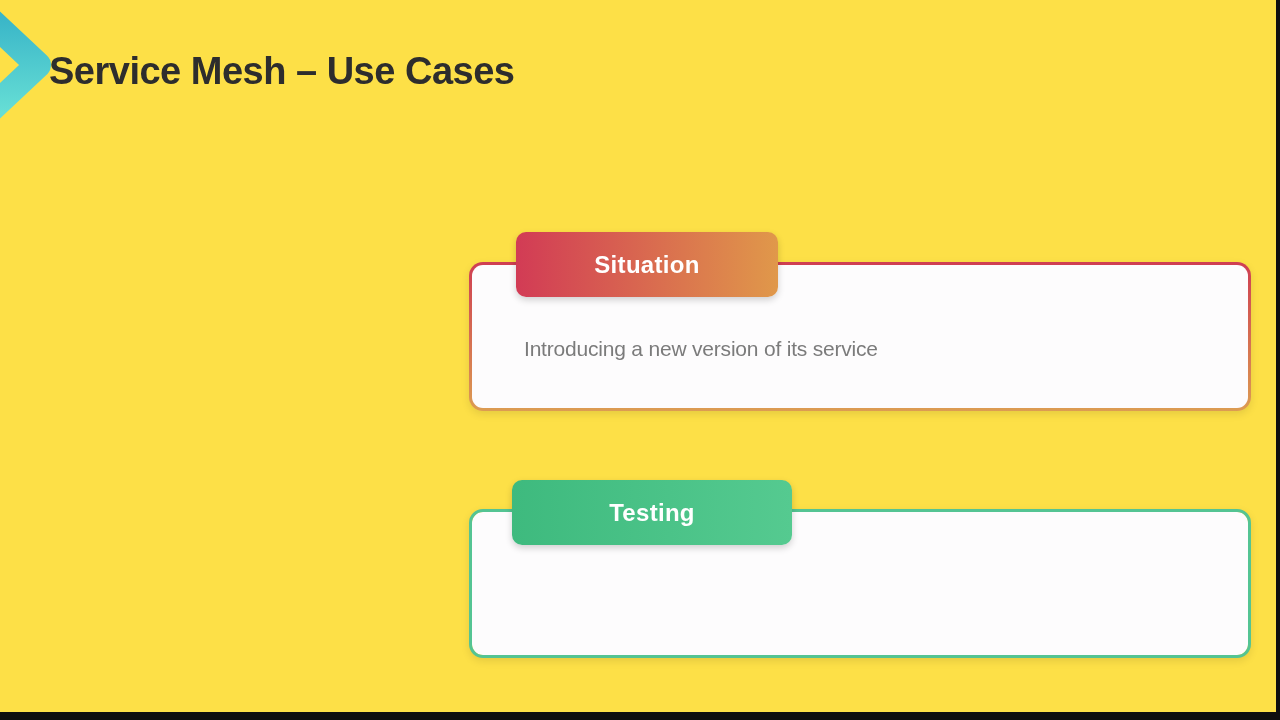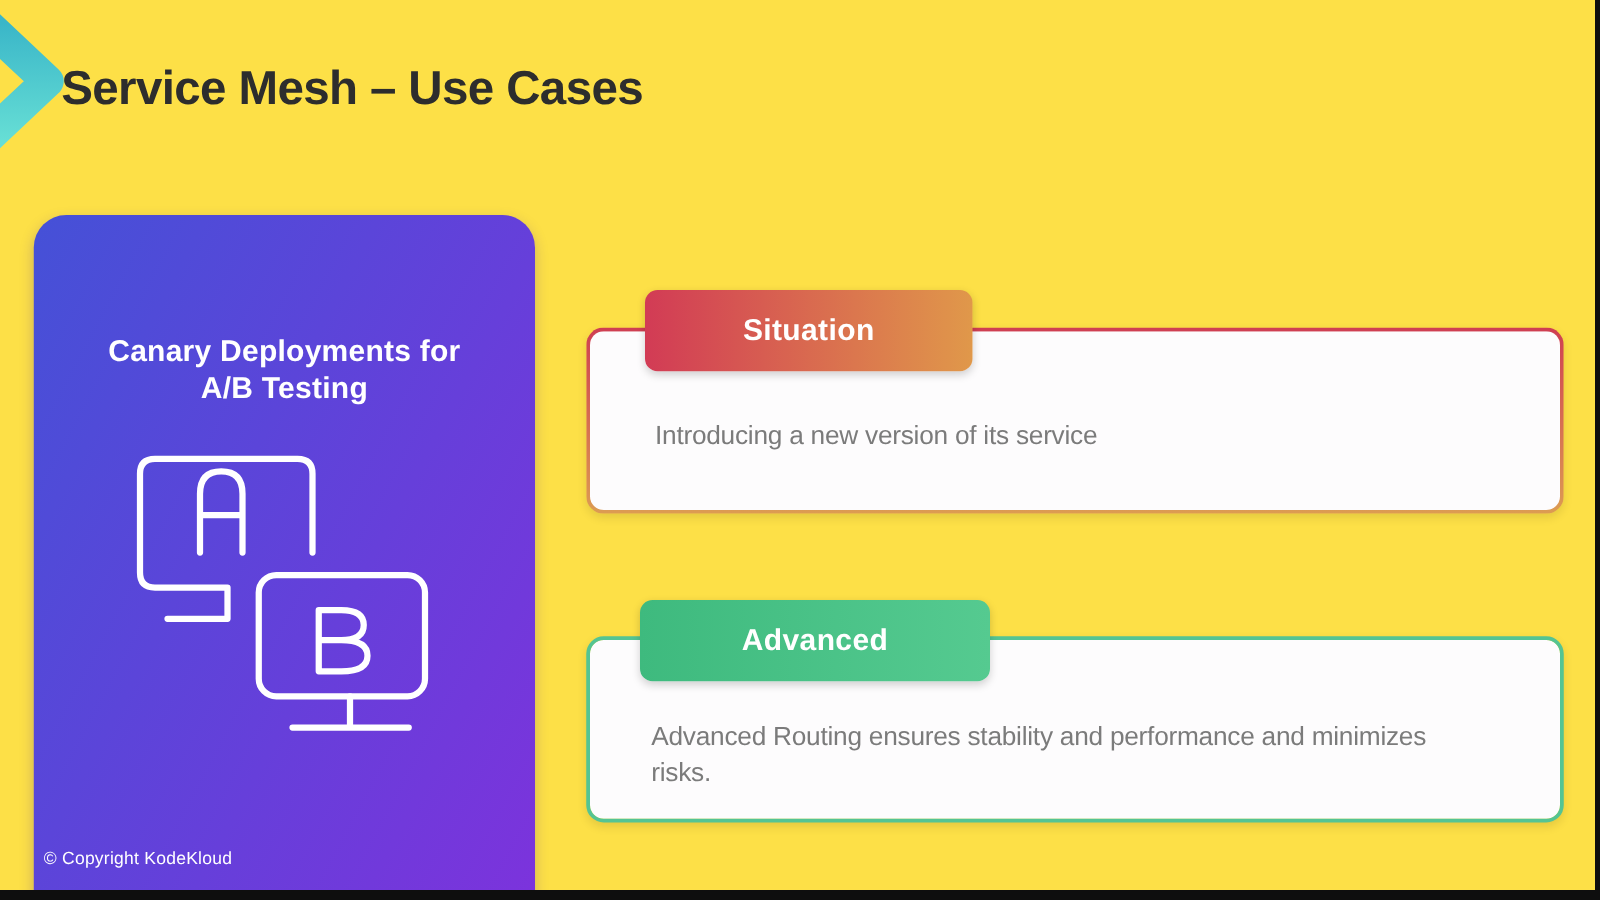--- a/index.html
+++ b/index.html
@@ -74,50 +74,27 @@
       <linearGradient id="logoGrad" x1="0" y1="0" x2="0" y2="1">
         <stop id="logoStop1" offset="0" stop-color="#3ab6c8"></stop>
         <stop id="logoStop2" offset="1" stop-color="#66ded5"></stop>
       </linearGradient>
     </defs>
     <polyline points="-12,14 38,61 -12,108" fill="none" stroke="url(#logoGrad)" stroke-width="26" stroke-linecap="round" stroke-linejoin="round"></polyline>
   </svg>
 
   <div class="page-title">Service Mesh – Use Cases</div>
 
-  <div class="left-card" style="background: linear-gradient(118deg, rgb(69, 81, 215), rgb(124, 51, 220));">
-    <div class="card-title">
-      <span style="display:block">Canary Deployments for</span>
-      <span style="display:block">A/B Testing</span>
-    </div>
-
-    <svg class="ab-icon" viewBox="0 0 240 230" aria-hidden="false">
-      <g fill="none" stroke="#ffffff" stroke-width="5" stroke-linecap="round" stroke-linejoin="round">
-
-        <path d="M 145,78 L 145,15 Q 145,3 133,3 L 19,3 Q 7,3 7,15 L 7,94 Q 7,106 19,106 L 77,106 L 77,131 L 29,131"></path>
-
-        <path d="M 55,78 L 55,31 Q 55,13 72,13 Q 89,13 89,31 L 89,78 M 55,48 L 89,48" aria-label="A"></path>
-
-        <rect x="102" y="96" width="133" height="97" rx="14"></rect>
-        <path d="M 175,193 L 175,218 M 129,218 L 222,218"></path>
-
-        <path d="M 150,124 L 150,173 M 150,124 L 168,124 Q 186,124 186,136 Q 186,148 168,148 L 150,148 M 168,148 Q 189,148 189,160.5 Q 189,173 168,173 L 150,173" aria-label="B"></path>
-      </g>
-    </svg>
-
-    <div class="copyright">© Copyright KodeKloud</div>
-  </div>
 
   <div class="outline-box outline-situation" style="background: linear-gradient(rgb(253, 252, 253), rgb(253, 252, 253)) padding-box padding-box, linear-gradient(rgb(207, 62, 82), rgb(220, 156, 82)) border-box border-box;"></div>
   <div class="pill pill-situation" style="background: linear-gradient(90deg, rgb(210, 59, 85), rgb(224, 152, 74));">
     <span>Situation</span>
   </div>
   <div class="panel-body body-situation">Introducing a new version of its service</div>
 
   <div class="outline-box outline-solution" style="border-color: rgb(84, 196, 147);"></div>
   <div class="pill pill-solution" style="background: linear-gradient(90deg, rgb(62, 186, 126), rgb(85, 202, 144));">
-    <span>Advanced</span>
+    <span>Testing</span>
   </div>
-  <div class="panel-body body-solution">Advanced Routing ensures stability and performance and minimizes risks.</div>
 
   <div class="bottom-frame-bar" style="background: rgb(14, 14, 14);"></div>
   <div class="right-frame-bar" style="background: rgb(14, 14, 14);"></div>
 </div>
 
 </body></html>

